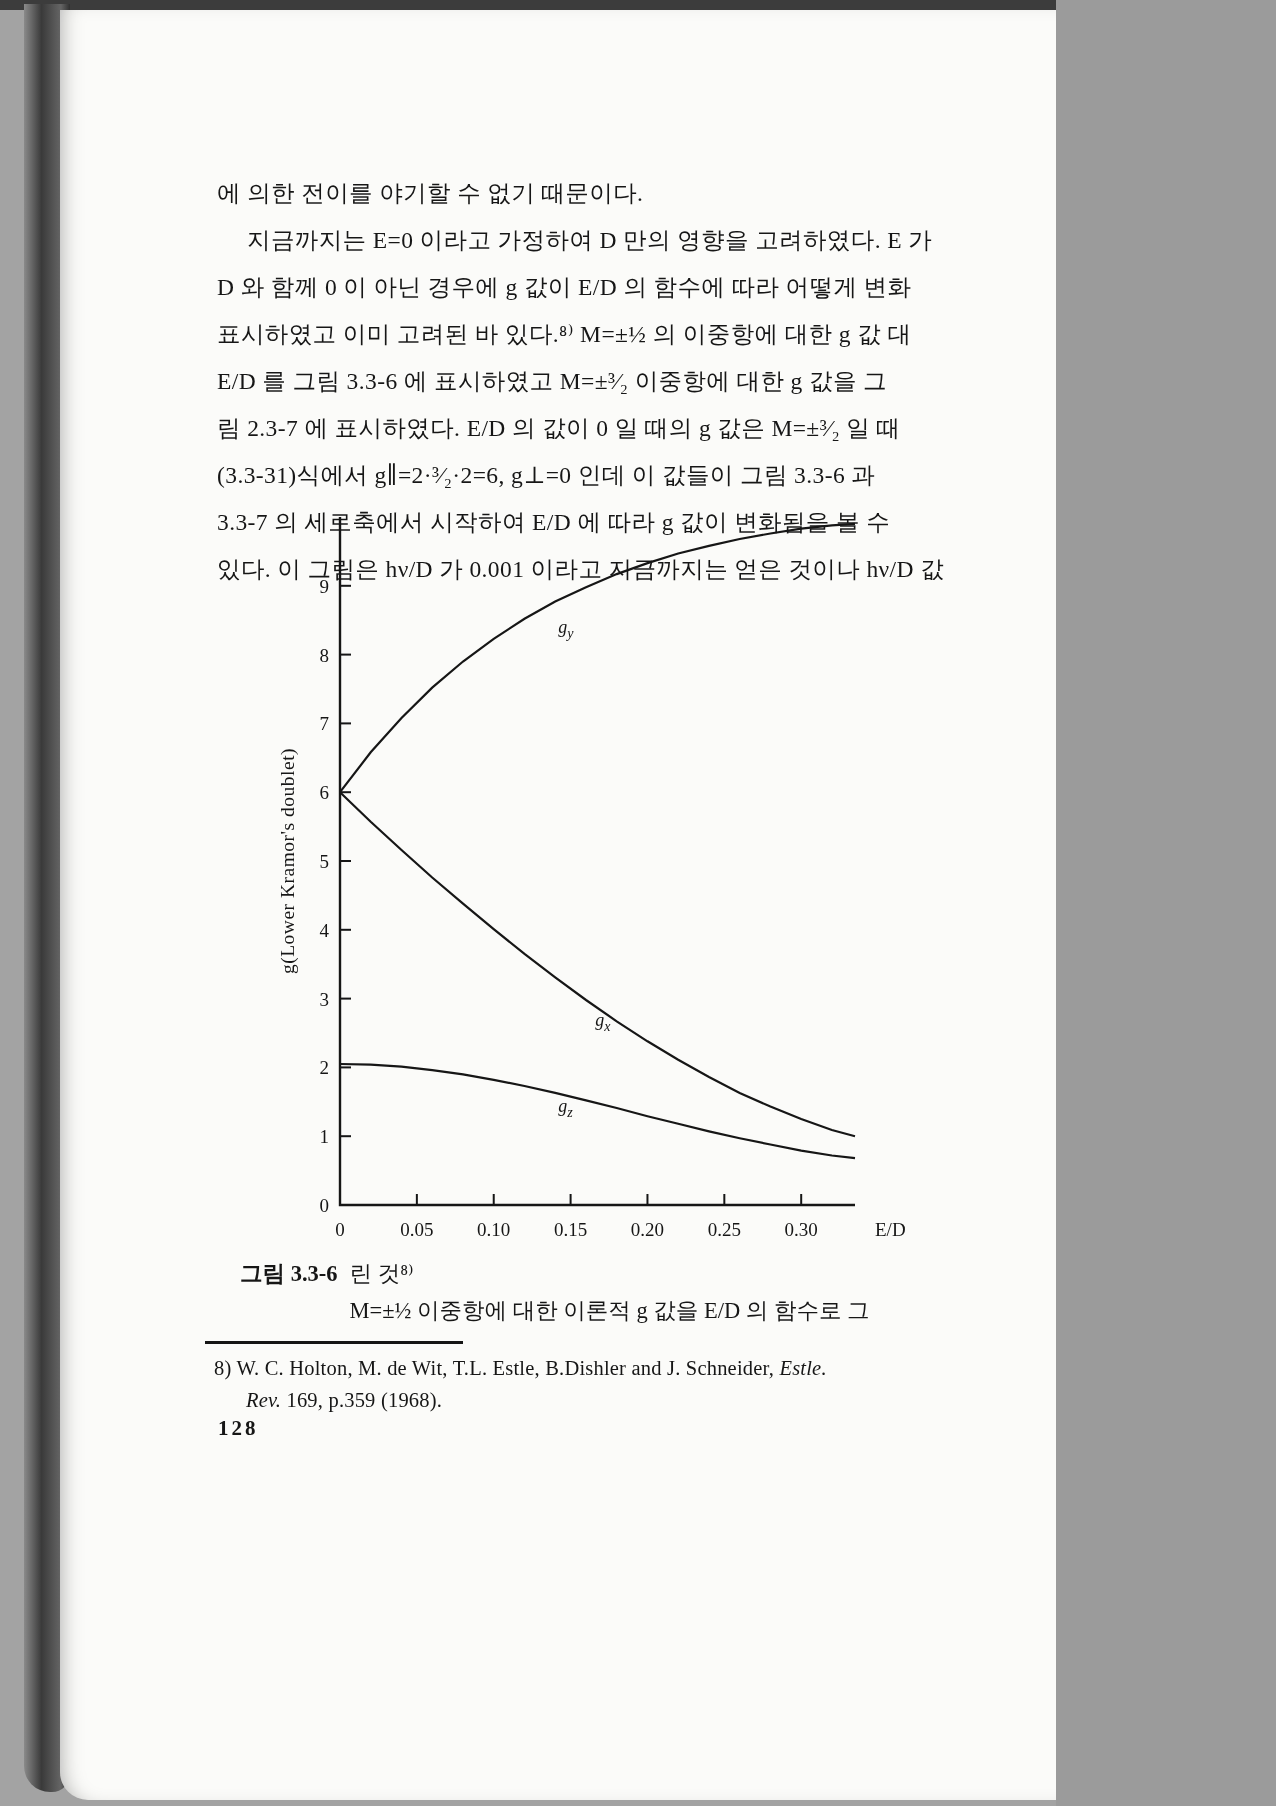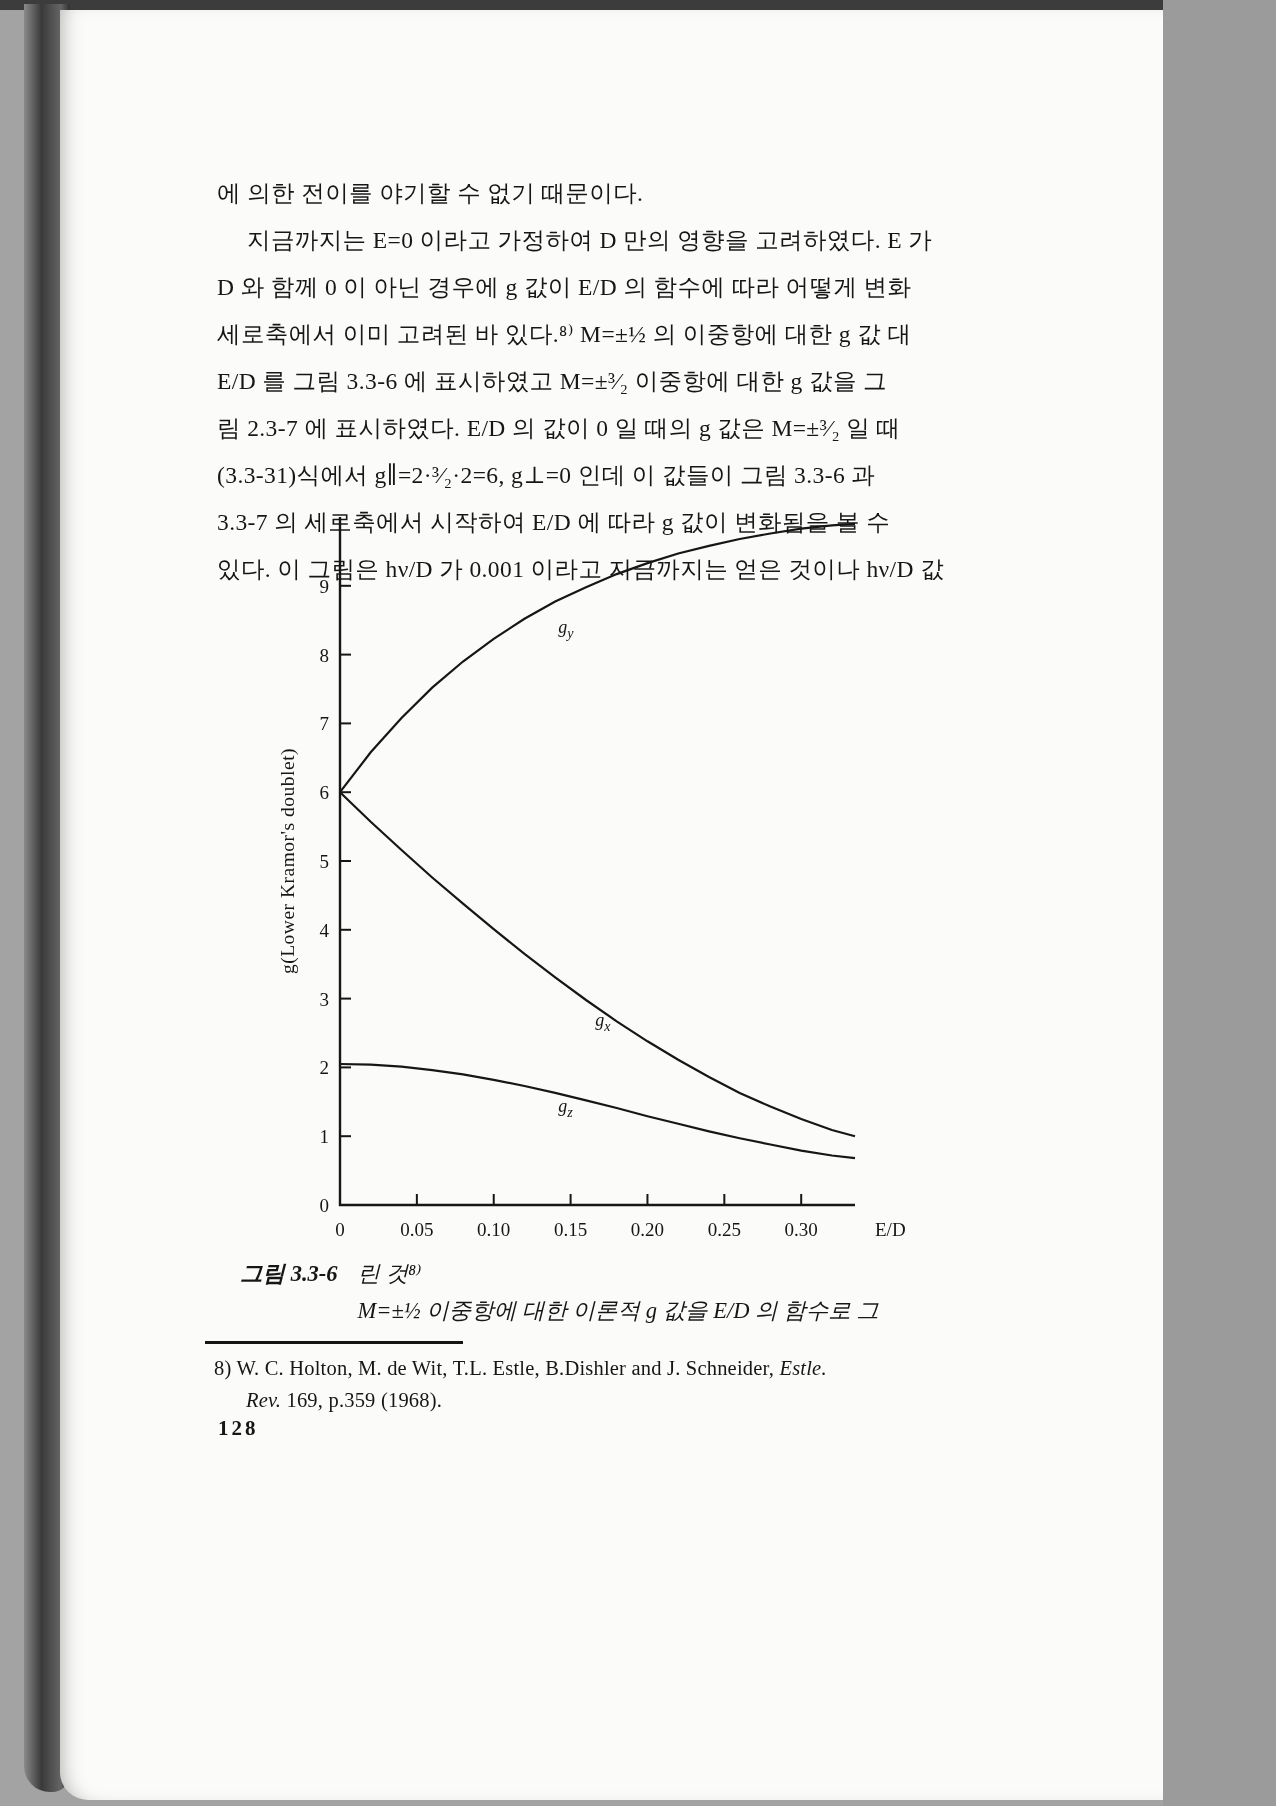--- a/index.html
+++ b/index.html
@@ -2,21 +2,21 @@
 <html><head>
 <meta charset="utf-8">
 <style>
   * { margin:0; padding:0; box-sizing:border-box; }
   html,body { width:1276px; height:1806px; }
   body {
     background:#9b9b9b;
     font-family:"Liberation Serif","DejaVu Serif",serif;
     color:#161616;
   }
-  .scan { position:relative; width:1163px; height:1806px; overflow:hidden; background:#a3a3a3; }
+  .scan { position:relative; width:1056px; height:1806px; overflow:hidden; background:#a3a3a3; }
   .edge-top { position:absolute; left:0; top:0; width:1276px; height:10px; background:#3c3c3c; }
   .edge-left {
     position:absolute; left:24px; top:4px; width:46px; height:1788px;
     background:linear-gradient(90deg,#8a8a8a 0%,#3a3a3a 38%,#656565 80%,#303030 100%);
     border-radius:0 0 18px 26px;
   }
   .page {
     position:absolute; left:60px; top:10px; width:1216px; height:1790px;
     background:#fbfbf9; border-radius:0 0 0 28px;
     box-shadow:inset 14px 0 22px -14px rgba(0,0,0,0.35);
@@ -26,21 +26,21 @@
     font-size:23.5px; line-height:47px; letter-spacing:0.4px;
   }
   .line.indent { padding-left:30px; }
   .chart { position:absolute; left:250px; top:508px; width:660px; height:770px; }
   svg text { font-family:"Liberation Serif","DejaVu Serif",serif; }
   .tick { font-size:19px; fill:#161616; }
   .curve-label { font-size:18px; font-style:italic; fill:#161616; }
   .ylabel { font-size:19.5px; fill:#161616; letter-spacing:0.5px; }
   .caption {
     position:absolute; left:240px; top:1255px; width:800px;
-    font-size:22.5px; line-height:37px; display:flex; gap:20px;font-style:italic;
+    font-size:22.5px; line-height:37px; display:flex; gap:12px;
   }
   .cap-label { font-weight:bold; white-space:nowrap; }
   .cap-line { display:block; }
   .footnote-rule { position:absolute; left:205px; top:1341px; width:258px; height:3px; background:#151515; }
   .footnote {
     position:absolute; left:214px; top:1352px; width:840px;
     font-size:20.5px; line-height:32px; letter-spacing:0.2px;
   }
   .fn-indent { padding-left:32px; }
   .italic { font-style:italic; }
@@ -52,21 +52,21 @@
 
 <div class="scan">
   <div class="edge-top"></div>
   <div class="edge-left"></div>
   <div class="page"></div>
 
   <div class="text-block">
     <div class="line">에 의한 전이를 야기할 수 없기 때문이다.</div>
     <div class="line indent">지금까지는 E=0 이라고 가정하여 D 만의 영향을 고려하였다. E 가</div>
     <div class="line">D 와 함께 0 이 아닌 경우에 g 값이 E/D 의 함수에 따라 어떻게 변화</div>
-    <div class="line">세로축에서 이미 고려된 바 있다.⁸⁾ M=±½ 의 이중항에 대한 g 값 대</div>
+    <div class="line">표시하였고 이미 고려된 바 있다.⁸⁾ M=±½ 의 이중항에 대한 g 값 대</div>
     <div class="line">E/D 를 그림 3.3-6 에 표시하였고 M=±³⁄₂ 이중항에 대한 g 값을 그</div>
     <div class="line">림 2.3-7 에 표시하였다. E/D 의 값이 0 일 때의 g 값은 M=±³⁄₂ 일 때</div>
     <div class="line">(3.3-31)식에서 g∥=2·³⁄₂·2=6, g⊥=0 인데 이 값들이 그림 3.3-6 과</div>
     <div class="line">3.3-7 의 세로축에서 시작하여 E/D 에 따라 g 값이 변화됨을 볼 수</div>
     <div class="line">있다. 이 그림은 hν/D 가 0.001 이라고 지금까지는 얻은 것이나 hν/D 값</div>
   </div>
 
   <figure class="chart">
     <svg id="chart-svg" width="660" height="770" viewBox="0 0 660 770" xmlns="http://www.w3.org/2000/svg">
         <path d="M 90 9 L 90 697 L 605 697" fill="none" stroke="#161616" stroke-width="2.4"></path>

